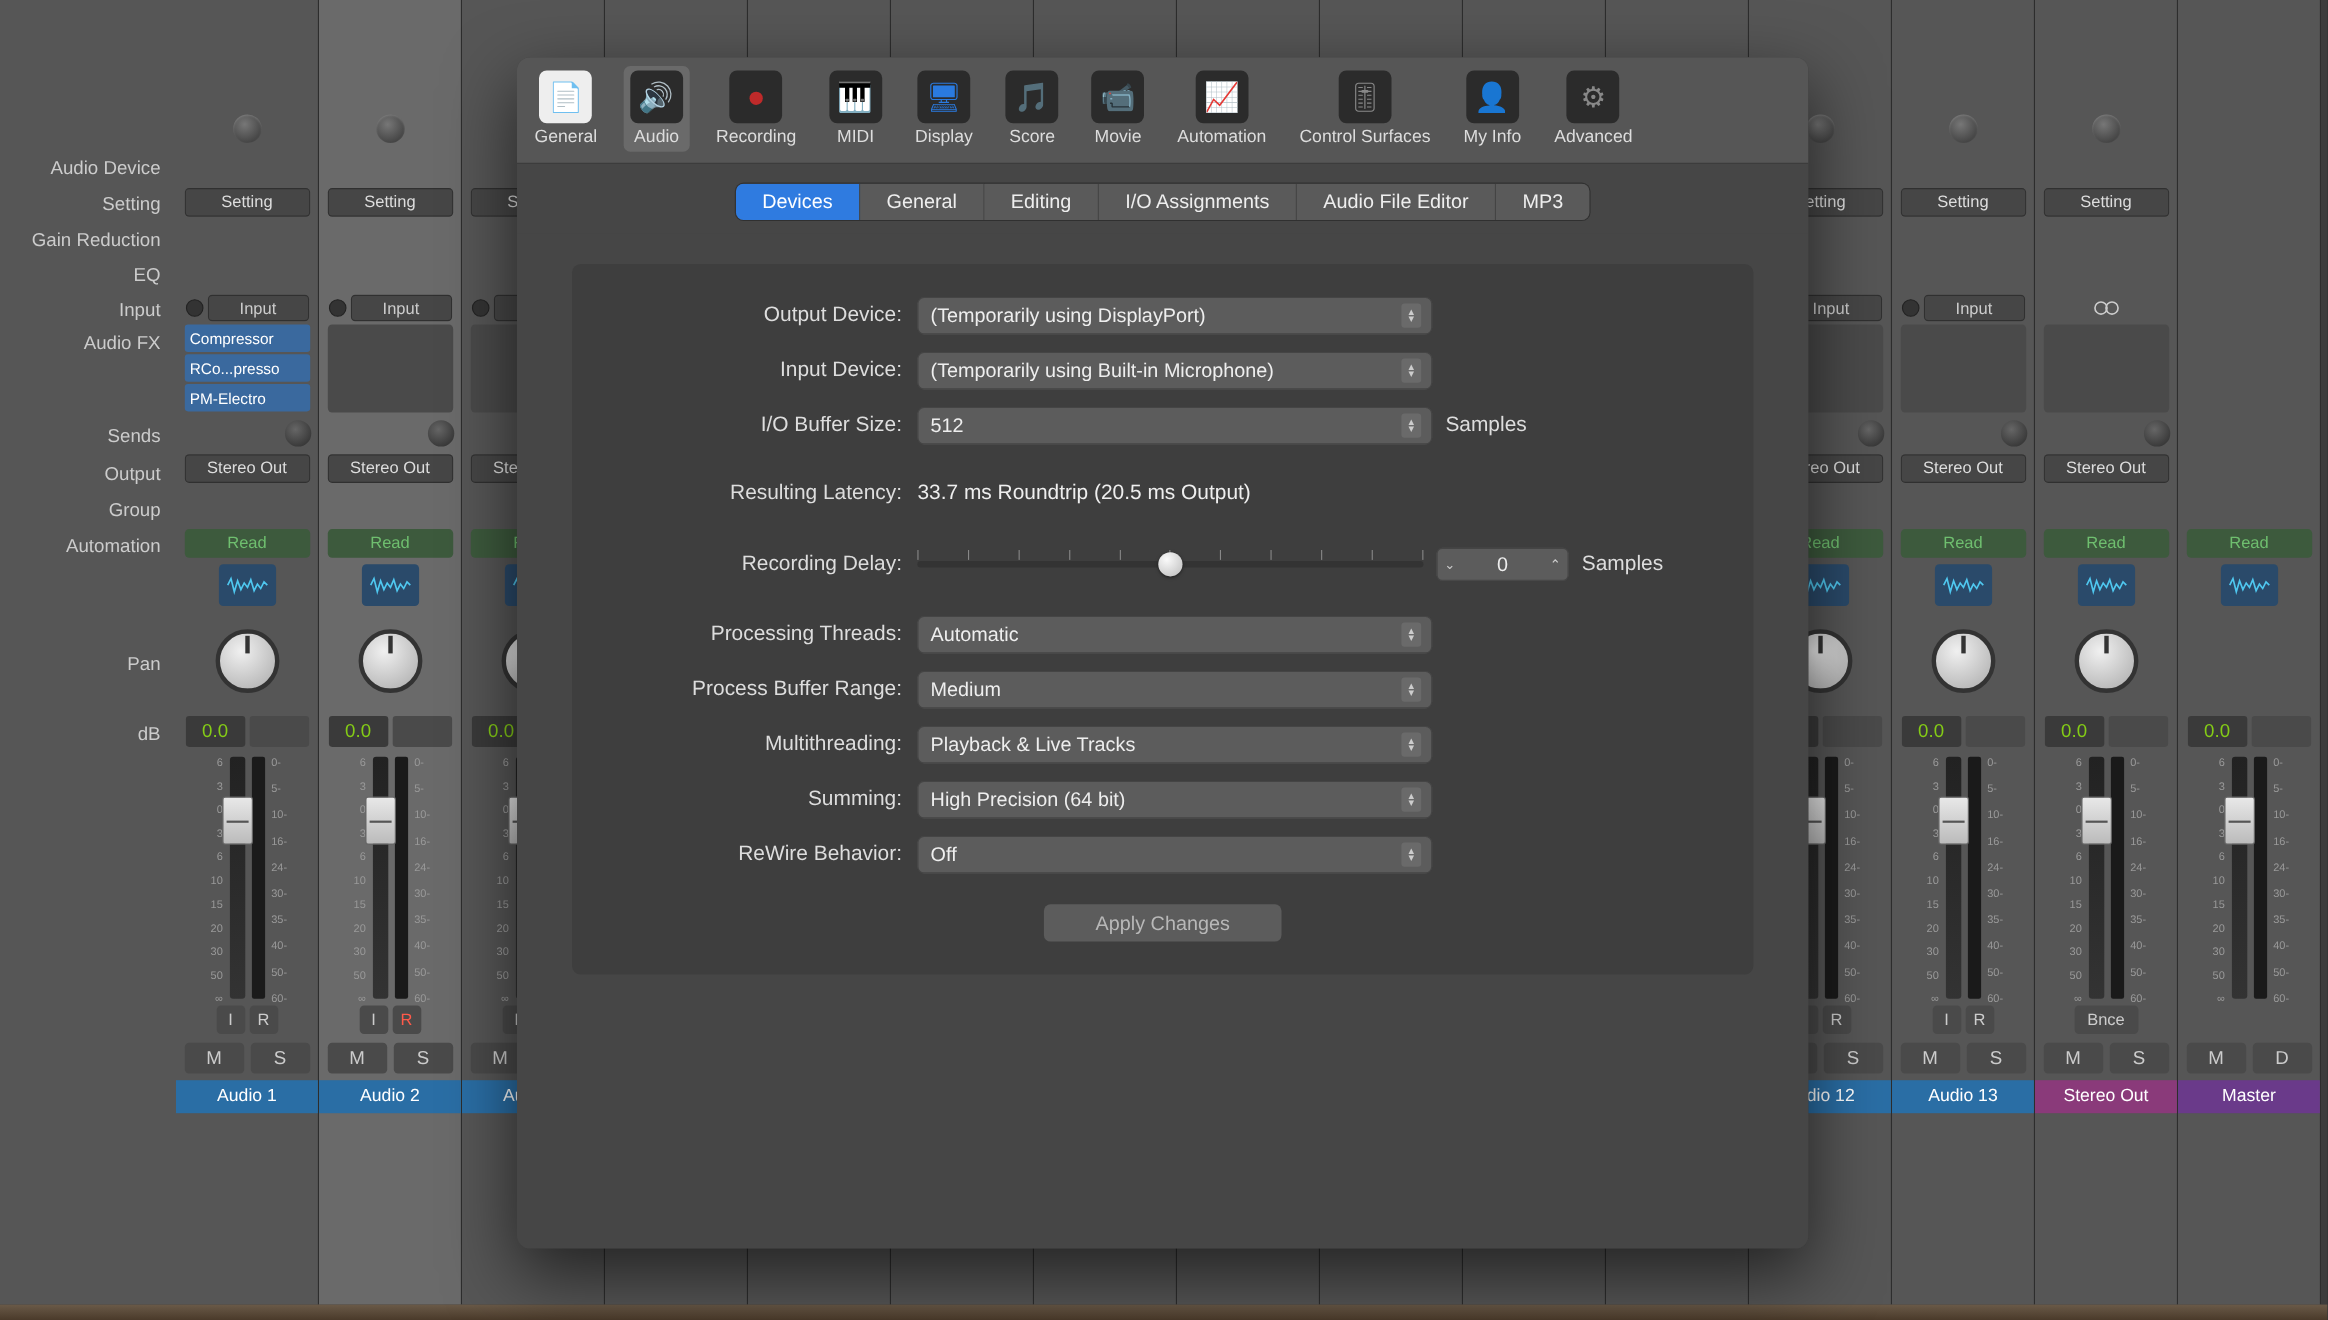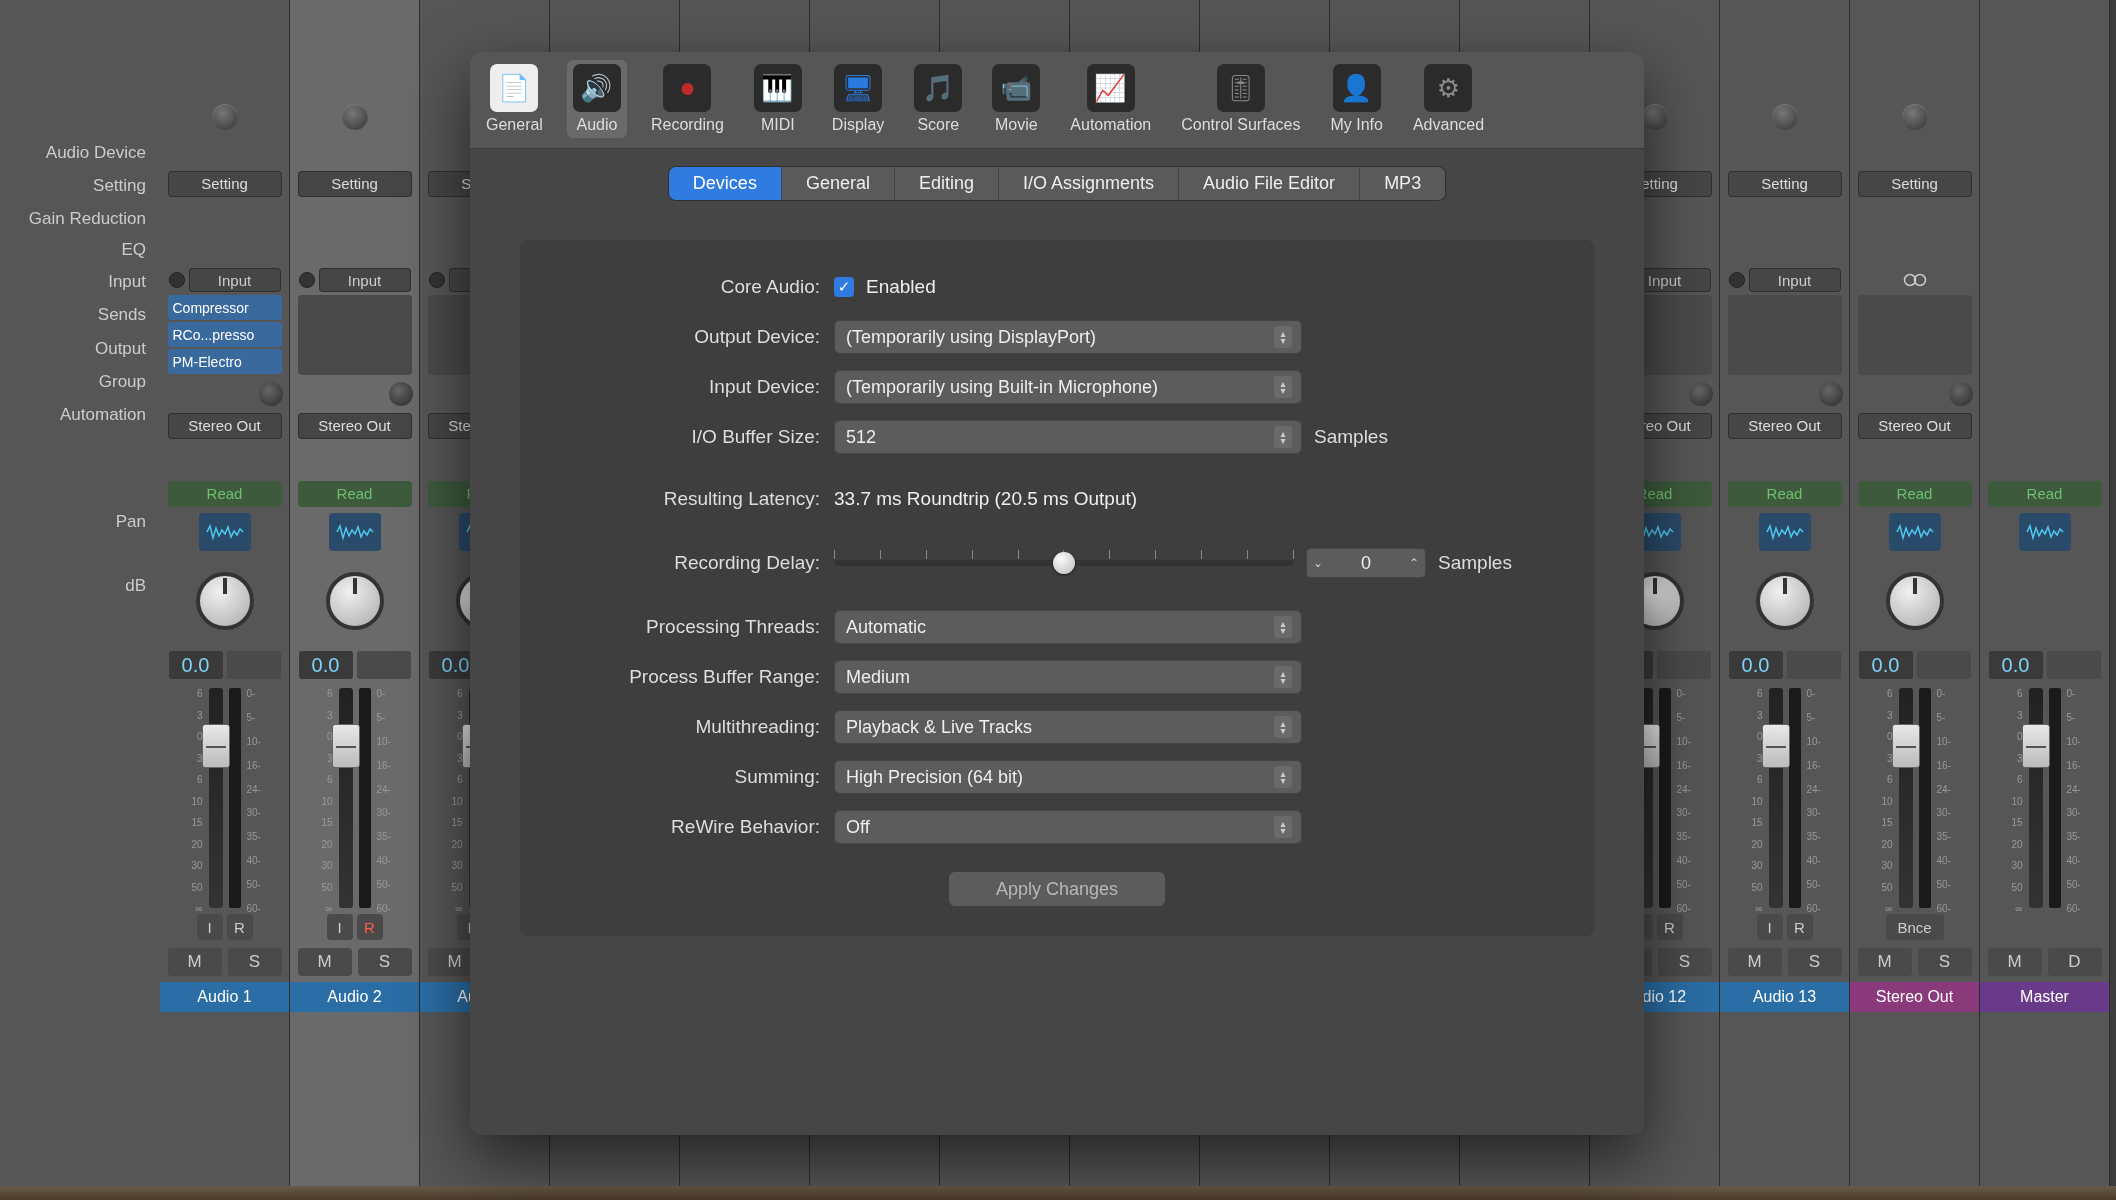--- a/index.html
+++ b/index.html
@@ -35,21 +35,21 @@
 .out-row { height:33px; display:flex; align-items:center;}
 .read-row { height:33px; display:flex; align-items:center;}
 .read-btn { width:114px; height:26px; background:#3d5a3d; color:#6fbf6f; font-size:15px; display:flex; align-items:center; justify-content:center; border-radius:4px;}
 .wave-row { height:44px; display:flex; align-items:center;}
 .wave-icon { width:52px; height:38px; background:#2a4a6a; border-radius:4px; display:flex; align-items:center; justify-content:center; color:#3fbfef;}
 .wave-icon svg { width:40px; height:20px;}
 .pan-row { height:94px; display:flex; align-items:center;}
 .pan-knob { width:58px; height:58px; border-radius:50%; background:radial-gradient(circle at 38% 32%, #f0f0f0, #aaa); border:4px solid #333; position:relative;}
 .pan-knob::after { content:''; width:4px; height:16px; background:#333; position:absolute; top:2px; left:50%; transform:translateX(-50%);}
 .db-row { height:34px; display:flex; align-items:center; gap:4px;}
-.db-box { width:54px; height:28px; background:#3a3a3a; color:#7dd3fc; font-size:20px; display:flex; align-items:center; justify-content:center; border-radius:3px;}
+.db-box { width:54px; height:28px; background:#3a3a3a; color:#84cc16; font-size:17px; display:flex; align-items:center; justify-content:center; border-radius:3px;}
 .db-box.empty { background:#4a4a4a;}
 .fader-row { height:232px; display:flex; justify-content:center; gap:6px; padding-top:6px;}
 .scale { width:20px; display:flex; flex-direction:column; justify-content:space-between; color:#999; font-size:10px; text-align:right;}
 .fader-track { width:14px; height:220px; background:linear-gradient(#222,#333); border-radius:3px; position:relative;}
 .fader-cap { width:28px; height:44px; background:linear-gradient(#e8e8e8,#bbb); border:1px solid #666; border-radius:3px; position:absolute; left:50%; transform:translateX(-50%); top:36px;}
 .fader-cap::after { content:''; position:absolute; left:3px; right:3px; top:50%; height:2px; background:#555;}
 .meter { width:12px; height:220px; background:#1a1a1a; border-radius:2px;}
 .ir-row { height:30px; display:flex; gap:4px;}
 .ir-btn { width:26px; height:26px; background:#4a4a4a; color:#ccc; font-size:15px; display:flex; align-items:center; justify-content:center; border-radius:4px;}
 .ir-btn.active{ color:#ff5a4a;}
@@ -111,20 +111,21 @@
 
 <div class="mixer">
   <div class="mixer-body">
     <div class="label-col">
       <div class="blank-top"></div>
       <div class="row-label">Audio Device</div>
       <div class="row-label">Setting</div>
       <div class="row-label">Gain Reduction</div>
       <div class="row-label eq">EQ</div>
       <div class="row-label">Input</div>
+      <div class="row-label fx">Audio FX</div>
       <div class="row-label sends">Sends</div>
       <div class="row-label">Output</div>
       <div class="row-label">Group</div>
       <div class="row-label">Automation</div>
       <div style="height:44px"></div>
       <div class="row-label pan">Pan</div>
       <div class="row-label db">dB</div>
     </div>
     <div class="channels" id="channels">
         <div class="channel">
@@ -1417,27 +1418,20 @@
         <div class="subtab">General</div>
         <div class="subtab">Editing</div>
         <div class="subtab">I/O Assignments</div>
         <div class="subtab">Audio File Editor</div>
         <div class="subtab">MP3</div>
       </div>
     </div>
   <div class="panel">
     <div class="form-inner">
 
-      <div class="form-row">
-        <div class="form-label">Core Audio:</div>
-        <div class="form-field">
-          <div class="checkbox">✓</div>
-          <div class="check-label">Enabled</div>
-        </div>
-      </div>
 
       <div class="form-row">
         <div class="form-label">Output Device:</div>
         <div class="form-field">
           <div class="select">
             <span>(Temporarily using DisplayPort)</span>
               <span class="arrows">▴<br>▾</span>
           </div>
         </div>
       </div>

